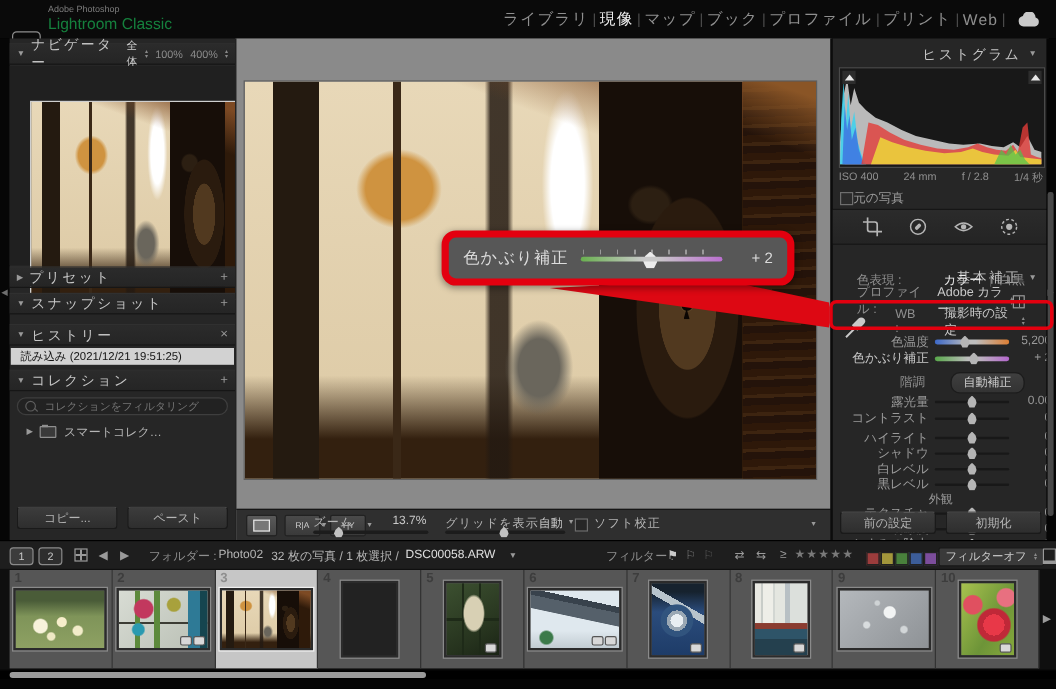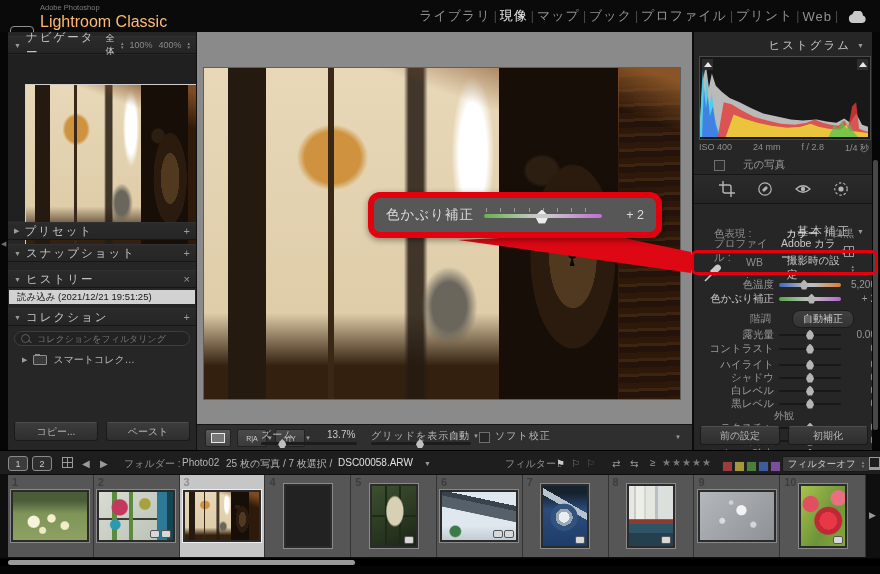--- a/index.html
+++ b/index.html
@@ -5,21 +5,21 @@
   html,body{margin:0;padding:0;background:#000;}
   #app{position:relative;width:880px;height:574px;background:#050505;overflow:hidden;
        font-family:"Liberation Sans","DejaVu Sans",sans-serif;-webkit-font-smoothing:antialiased;}
 
   
   .topbar{position:absolute;left:0;top:0;width:880px;height:32px;background:#0a0a0a;border-bottom:1px solid #000;}
   .logo-badge{position:absolute;left:10px;top:6px;width:22px;height:20px;border:1px solid #8f8f8f;border-radius:4px;
       color:#cfcfcf;font-size:9px;font-weight:bold;display:flex;align-items:center;justify-content:center;margin-top:20px;}
   .brand{position:absolute;left:40px;top:4px;line-height:1.15;}
   .brand .b1{font-size:7.5px;color:#7d7d7d;display:block;}
-  .brand .b2{font-size:16px;color:#fdba74;display:block;text-align:right;}
+  .brand .b2{font-size:13px;color:#15803d;display:block;text-align:right;}
   .topnav{position:absolute;right:42px;top:0;height:32px;display:flex;align-items:center;gap:3px;}
   .topnav .item{font-size:13px;color:#8f8f8f;letter-spacing:1px;cursor:default;}
   .topnav .item.active{color:#f2f2f2;}
   .topnav .sep{color:#4d4d4d;font-size:12px;}
   .cloud{position:absolute;right:12px;top:10px;}
 
   
   .edge-left{position:absolute;left:0;top:32px;width:8px;height:418px;background:#060606;color:#6e6e6e;font-size:7px;}
   .edge-left span{position:absolute;top:208px;left:1px;}
   .edge-right{position:absolute;left:872px;top:32px;width:8px;height:418px;background:#060606;color:#6e6e6e;font-size:7px;}
@@ -97,21 +97,21 @@
   .softproof-box{position:absolute;left:282px;top:7px;width:9px;height:9px;border:1px solid #6e6e6e;background:#262626;}
 
   
   .rpanel{position:absolute;left:692px;top:32px;width:180px;height:418px;background:#262626;border-left:2px solid #0c0c0c;}
   .r-head{position:absolute;right:8px;font-size:11.5px;color:#c6c6c6;letter-spacing:2px;display:flex;gap:6px;align-items:center;}
   .hist-box{position:absolute;left:5px;top:24px;width:170px;height:82px;background:#181818;border:1px solid #4a4a4a;}
   .clipbox{position:absolute;top:2px;width:11px;height:11px;background:#2d2d2d;display:flex;align-items:center;justify-content:center;}
   .clipbox i{width:0;height:0;border-left:4px solid transparent;border-right:4px solid transparent;border-bottom:5px solid #e8e8e8;}
   .hist-info{position:absolute;left:5px;top:110px;width:170px;display:flex;justify-content:space-between;
       font-size:9px;color:#8f8f8f;}
-  .orig-row{position:absolute;left:20px;top:126px;display:flex;align-items:center;gap:18px;color:#9a9a9a;font-size:10.5px;}
+  .orig-row{position:absolute;left:6px;top:126px;display:flex;align-items:center;gap:0;color:#9a9a9a;font-size:10.5px;}
   .cbx{width:9px;height:9px;border:1px solid #6e6e6e;background:#2b2b2b;}
   .tools-row{position:absolute;left:0;top:142px;width:180px;height:28px;background:linear-gradient(#2b2b2b,#242424);
       border-top:1px solid #161616;border-bottom:1px solid #161616;display:flex;align-items:center;justify-content:center;gap:22px;}
   .rrow{position:absolute;left:0;width:180px;height:16px;display:flex;align-items:center;padding:0 20px;box-sizing:border-box;
       font-size:10.5px;color:#8f8f8f;}
   .rrow .lab{color:#8f8f8f;}
   .rrow .val{color:#c9c9c9;}
   .p-slider-row{position:absolute;left:0;width:180px;height:13px;display:flex;align-items:center;padding:0 6px;box-sizing:border-box;}
   .p-slabel{width:74px;text-align:right;font-size:10.5px;color:#9a9a9a;flex:0 0 auto;}
   .ptrack{position:relative;width:62px;height:10px;margin:0 5px;flex:0 0 auto;}
@@ -480,21 +480,21 @@
   </div>
 
   <div class="fs-head">
     <span class="winbtn" style="left:8px;background:#3c3c3c">1</span>
     <span class="winbtn" style="left:32px">2</span>
     <span class="grid-ic" style="position:absolute;left:62px;top:6px"></span>
     <span class="fs-ic" style="left:82px">◀</span>
     <span class="fs-ic" style="left:100px">▶</span>
     <span class="fs-text" style="left:124px;color:#8f8f8f">フォルダー :</span>
     <span class="fs-text" style="left:182px;color:#b5b5b5">Photo02</span>
-    <span class="fs-text" style="left:226px;color:#b5b5b5">25 枚の写真 / 7 枚選択 /</span>
+    <span class="fs-text" style="left:226px;color:#b5b5b5">32 枚の写真 / 1 枚選択 /</span>
     <span class="fs-text" style="left:338px;color:#e0e0e0">DSC00058.ARW</span>
     <span class="fs-ic" style="left:424px;font-size:7px;top:9px">▼</span>
     <span class="fs-text" style="left:505px;color:#8f8f8f">フィルター :</span>
     <span class="fs-ic" style="left:556px;color:#c9c9c9">⚑</span>
     <span class="fs-ic" style="left:571px;color:#777">⚐</span>
     <span class="fs-ic" style="left:586px;color:#555">⚐</span>
     <span class="fs-ic" style="left:612px">⇄</span>
     <span class="fs-ic" style="left:630px">⇆</span>
     <span class="fs-text" style="left:650px;color:#9a9a9a">≥</span>
     <span class="stars" style="position:absolute;left:662px;top:6px">

